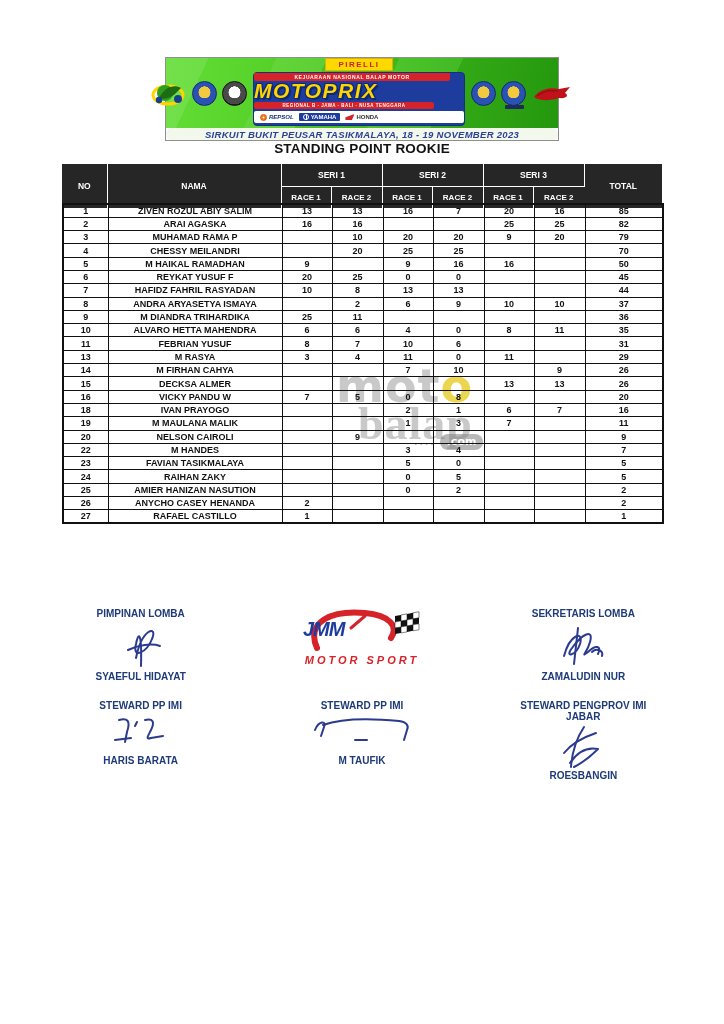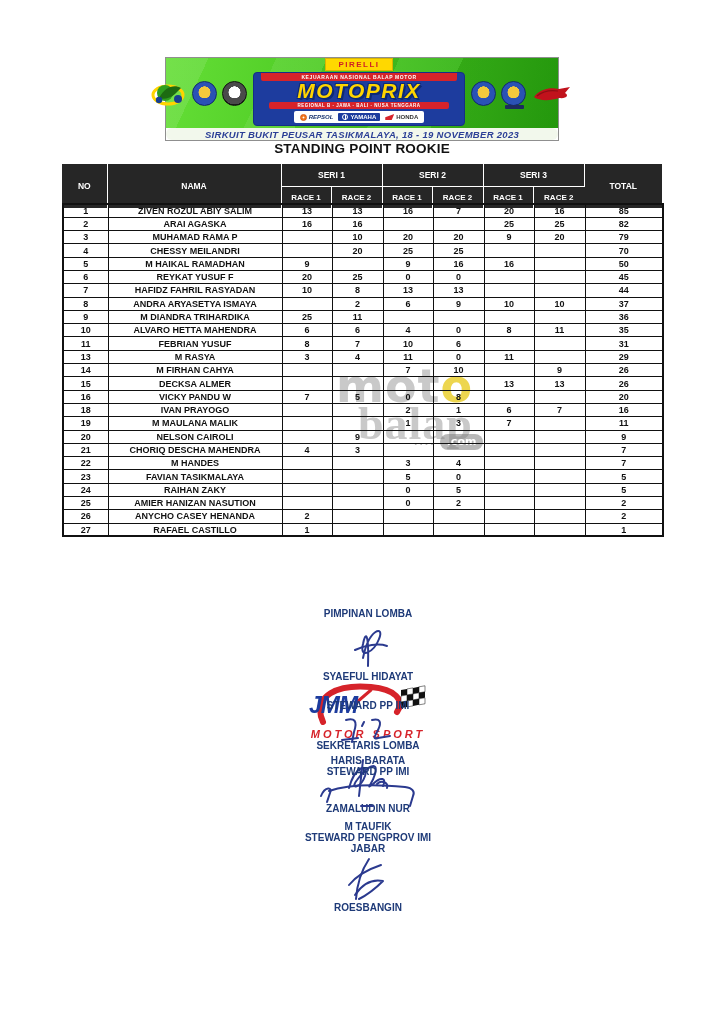--- a/index.html
+++ b/index.html
@@ -26,21 +26,21 @@
   .badge { width:25px; height:25px; border-radius:50%;
     background:radial-gradient(circle at 50% 45%, #f3c93d 0 34%, #2a52b5 36% 72%, #1d3c9e 73% 100%);
     border:1px solid #12286e; position:relative; flex:0 0 auto; }
   .badge-dark { background:radial-gradient(circle at 50% 45%, #ffffff 0 34%, #4a4a4a 36% 70%, #1e1e1e 71% 100%); border-color:#111; }
   .badge-caption { position:absolute; left:3px; bottom:-4px; width:19px; height:4px; background:#1d2b5e; border-radius:1px; }
 
   .mpx-block { display:flex; flex-direction:column; align-items:center; width:212px; margin-top:-2px; flex:0 0 auto; }
   .pirelli-tab { background:#ffd800; border:1px solid #d9b400; color:#cf1f25; font-weight:800;
     font-size:8px; letter-spacing:1.5px; padding:1px 12px; margin-bottom:1px; }
   .blue-box { width:212px; background:#1d3c9e; border:1px solid #152f85; border-radius:4px;
-    display:flex; flex-direction:column; align-items:center; padding-bottom:2px; }
+    display:flex; flex-direction:column; padding-bottom:2px; }
   .red-strip { background:#d6232a; color:#fff; font-weight:700; text-align:center;
     width:196px; font-size:5px; letter-spacing:0.6px; padding:1px 0; border-radius:0 0 2px 2px; }
   .mpx-title { color:#ffd400; font-weight:900; font-style:italic; font-size:21px; line-height:20px;
     letter-spacing:1.5px;
     text-shadow:-1px -1px 0 #0e2a75, 1px -1px 0 #0e2a75, -1px 1px 0 #0e2a75, 1px 1px 0 #0e2a75, 2px 2px 0 #0e2a75; }
   .red-strip2 { background:#d6232a; color:#fff; font-weight:700; text-align:center;
     width:180px; font-size:4.5px; letter-spacing:0.5px; padding:1px 0; border-radius:2px; margin-top:1px; }
   .sponsor-bar { background:#fff; border-radius:2px; margin-top:2px; display:flex; align-items:center;
     gap:5px; padding:1px 6px; height:12px; }
   .sp-item { display:flex; align-items:center; gap:2px; }
@@ -75,31 +75,31 @@
   .wm-line { font-size:46px; line-height:37px; color:rgba(120,120,120,0.40);
     text-shadow:1px 1px 0 rgba(255,255,255,0.65); letter-spacing:1px; }
   .wm-o { color:rgba(232,202,30,0.78); }
   .wm-line2 { margin-left:22px;font-family:Liberation Serif, serif; }
   .wm-tail { display:flex; align-items:center; gap:4px; margin-left:78px; margin-top:-8px; }
   .wm-dots { color:rgba(120,120,120,0.5); font-size:9px; letter-spacing:2px; font-weight:700; }
   .wm-com { background:rgba(125,125,125,0.55); color:#fff; font-size:11px; font-weight:800;
     padding:0 7px; border-radius:9px; line-height:16px; }
 
   
-  .sig-grid { position:absolute; left:36px; width:664px; display:grid; grid-template-columns:1fr; }
+  .sig-grid { position:absolute; left:30px; width:664px; display:grid; grid-template-columns:1fr 1fr 1fr; }
   .sig-row1 { top:608px; }
   .sig-row2 { top:700px; }
   .sig-block { display:flex; flex-direction:column; align-items:center; }
   .sig-title { font-weight:700; color:#1e3a78; font-size:10px; text-align:center; max-width:130px; line-height:11px; }
   .sig-art { margin:1px 0; }
   .sig-name { font-weight:700; color:#1e3a78; font-size:10px; text-align:center; }
   .ink { stroke:#2b3a8f; stroke-width:2; fill:none; stroke-linecap:round; stroke-linejoin:round; }
 
   .jmm-art { position:relative; width:150px; height:50px; }
-  .jmm-text { position:absolute; left:16px; top:10px; font-size:23px; font-weight:900; font-style:italic;
+  .jmm-text { position:absolute; left:16px; top:10px; font-size:20px; font-weight:900; font-style:italic;
     color:#1d3c9e; letter-spacing:-1px; }
   .jmm-sub { color:#d6232a; font-weight:800; font-style:italic; font-size:11px; letter-spacing:3px; margin-top:-4px; }
 </style>
 </head>
 <body>
 
 <div class="page">
 
   <div class="banner-box">
     <div class="banner-green">
@@ -402,31 +402,20 @@
         <tr>
           <td>20</td>
           <td>NELSON CAIROLI</td>
           <td></td>
           <td>9</td>
           <td></td>
           <td></td>
           <td></td>
           <td></td>
           <td>9</td>
-        </tr>
-        <tr>
-          <td>21</td>
-          <td>CHORIQ DESCHA MAHENDRA</td>
-          <td>4</td>
-          <td>3</td>
-          <td></td>
-          <td></td>
-          <td></td>
-          <td></td>
-          <td>7</td>
         </tr>
         <tr>
           <td>22</td>
           <td>M HANDES</td>
           <td></td>
           <td></td>
           <td>3</td>
           <td>4</td>
           <td></td>
           <td></td>

